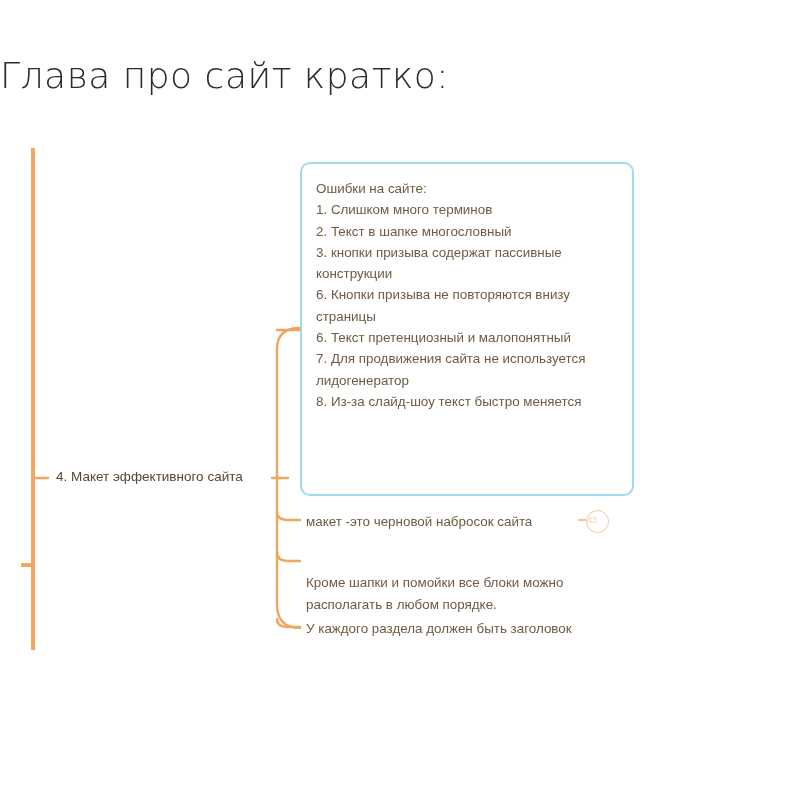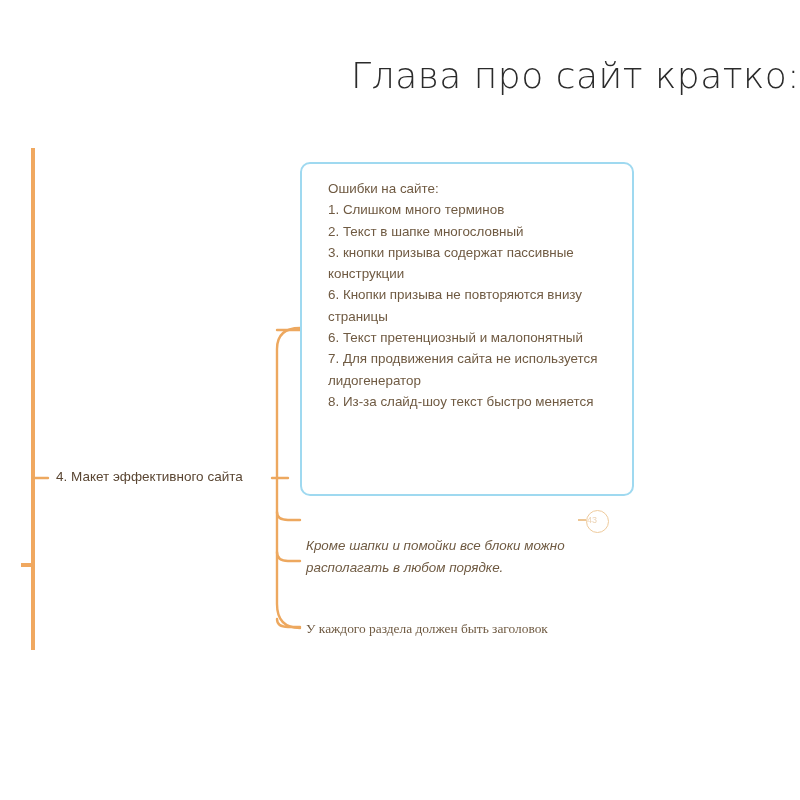--- a/index.html
+++ b/index.html
@@ -21,21 +21,21 @@
     top: 0;
     width: 800px;
     height: 800px;
   }
 
   #page-title {
     position: absolute;
     left: 0;
     top: 55px;
     width: 800px;
-    text-align: right;
+    text-align: left;
     font-size: 36px;
     font-weight: 300;
     letter-spacing: 0.5px;
     color: #2b2b2b;
     font-family: "DejaVu Sans", sans-serif;
     white-space: nowrap;
   }
 
   
   #lines {
@@ -62,21 +62,21 @@
   #error-box {
     position: absolute;
     left: 300px;
     top: 162px;
     width: 334px;
     height: 334px;
     box-sizing: border-box;
     border: 2px solid #9fd9f0;
     border-radius: 10px;
     background: #ffffff;
-    padding: 14px 16px 10px 26px;
+    padding: 14px 16px 10px 14px;
   }
   #error-box .line {
     font-size: 13.4px;
     line-height: 21.3px;
     color: #6f5a42;
     font-family: "Liberation Sans", sans-serif;
     white-space: pre-wrap;
   }
   #error-box .line.heading {
     color: #6f5a42;
@@ -84,22 +84,22 @@
 
   
   .sub-item {
     position: absolute;
     font-size: 13.4px;
     line-height: 21.5px;
     color: #6f5a42;
     font-family: "Liberation Sans", sans-serif;
   }
   #sub-1 { left: 306px; top: 511px; width: 290px; }
-  #sub-2 { left: 306px; top: 535px; width: 300px; font-style: italic; }
-  #sub-3 { left: 306px; top: 618px; width: 320px; font-family: Liberation Serif, serif; }
+  #sub-2 { left: 306px; top: 572px; width: 300px; }
+  #sub-3 { left: 306px; top: 618px; width: 320px; }
 
   
   #note-badge {
     position: absolute;
     left: 586px;
     top: 510px;
     width: 21px;
     height: 21px;
     border-radius: 50%;
     border: 1.5px solid #e8b87a;
@@ -156,20 +156,21 @@
     <div class="line heading">Ошибки на сайте:</div>
     <div class="line">1. Слишком много терминов</div>
     <div class="line">2. Текст в шапке многословный</div>
     <div class="line">3. кнопки призыва содержат пассивные конструкции</div>
     <div class="line">6. Кнопки призыва не повторяются внизу страницы</div>
     <div class="line">6. Текст претенциозный и малопонятный</div>
     <div class="line">7. Для продвижения сайта не используется лидогенератор</div>
     <div class="line">8. Из-за слайд-шоу текст быстро меняется</div>
   </div>
 
+  <div id="sub-1" class="sub-item">макет -это черновой набросок сайта</div>
 
   <div id="note-badge-dash"></div>
   <div id="note-badge">43</div>
 
   <div id="sub-2" class="sub-item">Кроме шапки и помойки все блоки можно располагать в любом порядке.</div>
 
   <div id="sub-3" class="sub-item">У каждого раздела должен быть заголовок</div>
 
 </div>
 

